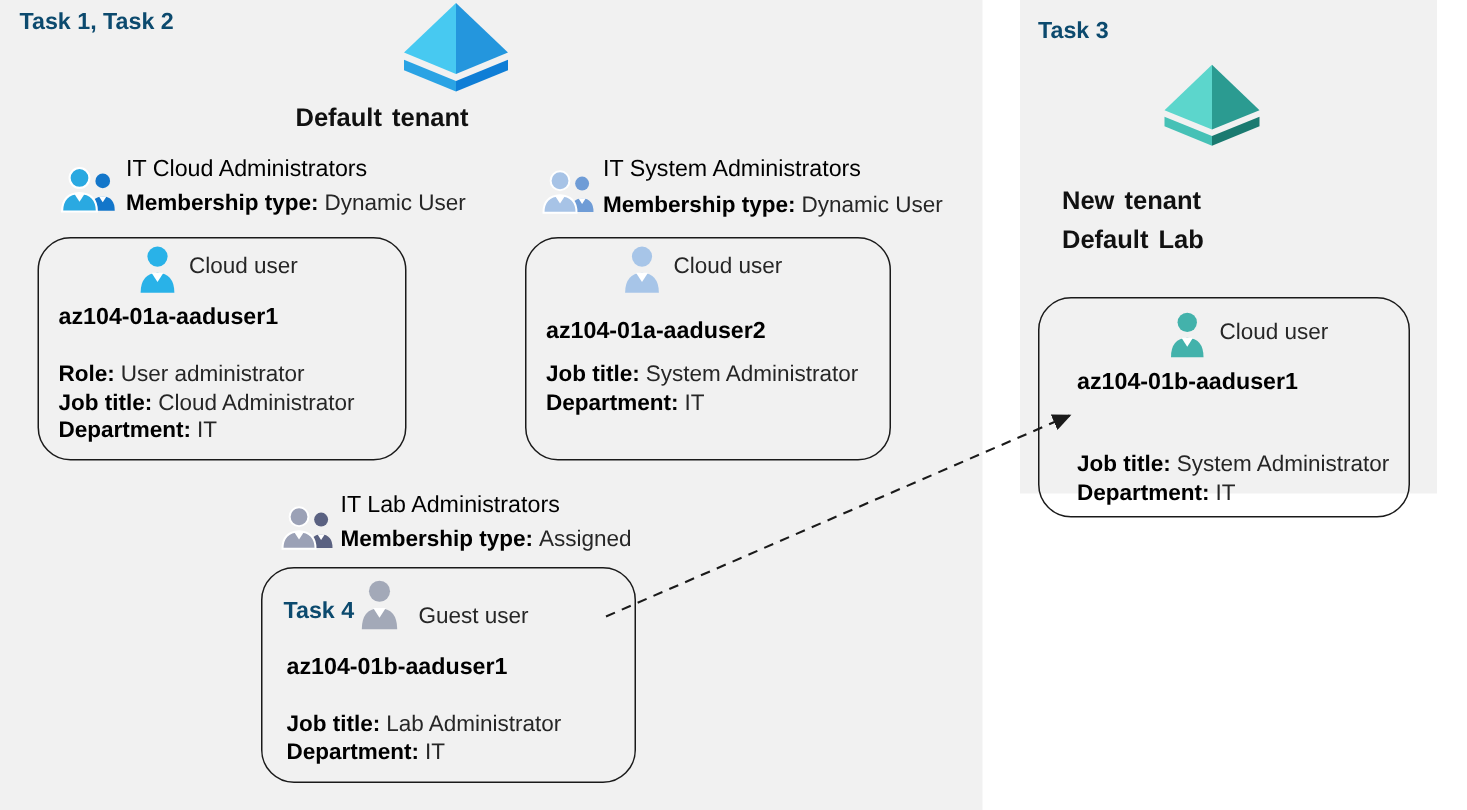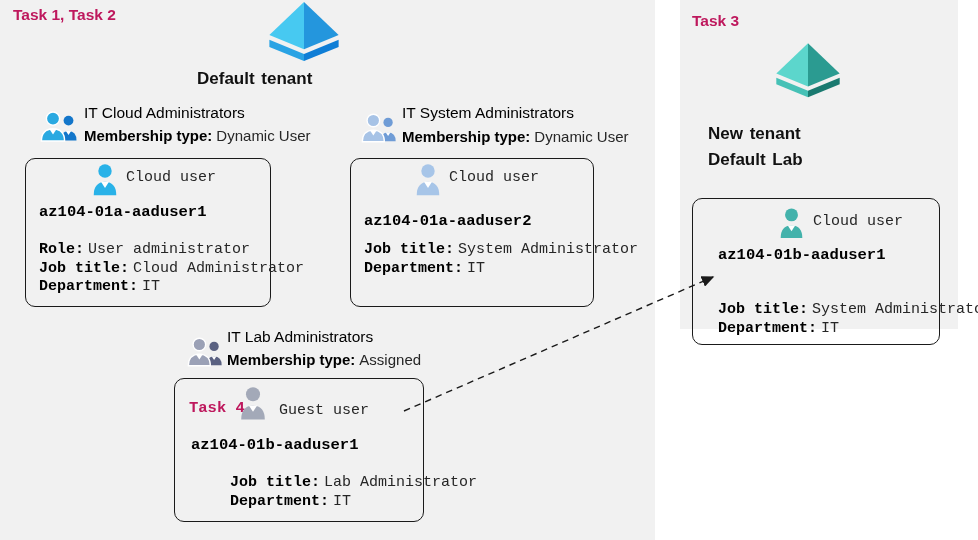--- a/index.html
+++ b/index.html
@@ -6,32 +6,32 @@
   .canvas {
     position:relative; width:978px; height:540px;
     font-family:"Liberation Sans", sans-serif;
     color:#1f1f1f; overflow:hidden; background:#ffffff;
   }
   .panel { position:absolute; background:#f1f1f1; }
   #left-panel  { left:0;   top:0; width:655px; height:540px; }
   #right-panel { left:680px; top:0; width:278px; height:329px; }
 
   .abs { position:absolute; }
-  .task-label { position:absolute; font-size:15.5px; font-weight:700; color:#be185d; white-space:nowrap; }
+  .task-label { position:absolute; font-size:15.5px; font-weight:700; color:#0c4a6e; white-space:nowrap; }
   .tenant-title { position:absolute; font-size:17px; font-weight:700; color:#111; text-align:left; white-space:nowrap; word-spacing:2px; }
 
   .group-title { position:absolute; font-size:15.5px; font-weight:400; color:#000; white-space:nowrap; }
   .member-line, .attr-line { font-size:15px; color:#262626; white-space:nowrap; }
   .member-line { position:absolute; }
   .lbl { font-weight:700; color:#000; }
   .val { margin-left:4px; }
 
   .user-box {
-    position:absolute; border:1.6px solid #1a1a1a; border-radius:10px;
-    background:transparent; box-sizing:border-box;font-family:Liberation Mono, monospace;
+    position:absolute; border:1.6px solid #1a1a1a; border-radius:22px;
+    background:transparent; box-sizing:border-box;
   }
   .u-name { position:absolute; font-size:15.5px; font-weight:700; color:#000; white-space:nowrap; }
   .u-type { position:absolute; font-size:15px; color:#262626; white-space:nowrap; }
   .attrs { position:absolute; line-height:18.6px; }
 
   svg { display:block; }
   .icon { position:absolute; }
 </style>
 </head>
 <body>
@@ -130,21 +130,21 @@
 
     <div class="user-box" style="left:174px; top:378px; width:250px; height:144px;">
       <div class="task-label" style="left:14px; top:20px;">Task 4</div>
       <svg class="icon" style="left:64px; top:7px;" width="28" height="34" viewBox="0 0 24 30">
         <circle cx="12" cy="7.2" r="6.2" fill="#a3a9b8"></circle>
         <path d="M1.6 29.5 Q1.6 17.6 12 17.1 Q22.4 17.6 22.4 29.5 Z" fill="#a3a9b8"></path>
         <path d="M8.3 17.1 L12 22.8 L15.7 17.1 Z" fill="#ffffff"></path>
       </svg>
       <div class="u-type" style="left:104px; top:23px;">Guest user</div>
       <div class="u-name" style="left:16px; top:57px;">az104-01b-aaduser1</div>
-      <div class="attrs" style="left:16px; top:95px;margin-left:39px;">
+      <div class="attrs" style="left:16px; top:95px;">
         <div class="attr-line">
           <span class="lbl">Job title:</span><span class="val">Lab Administrator</span>
         </div>
         <div class="attr-line">
           <span class="lbl">Department:</span><span class="val">IT</span>
         </div>
       </div>
     </div>
   </div>
 

